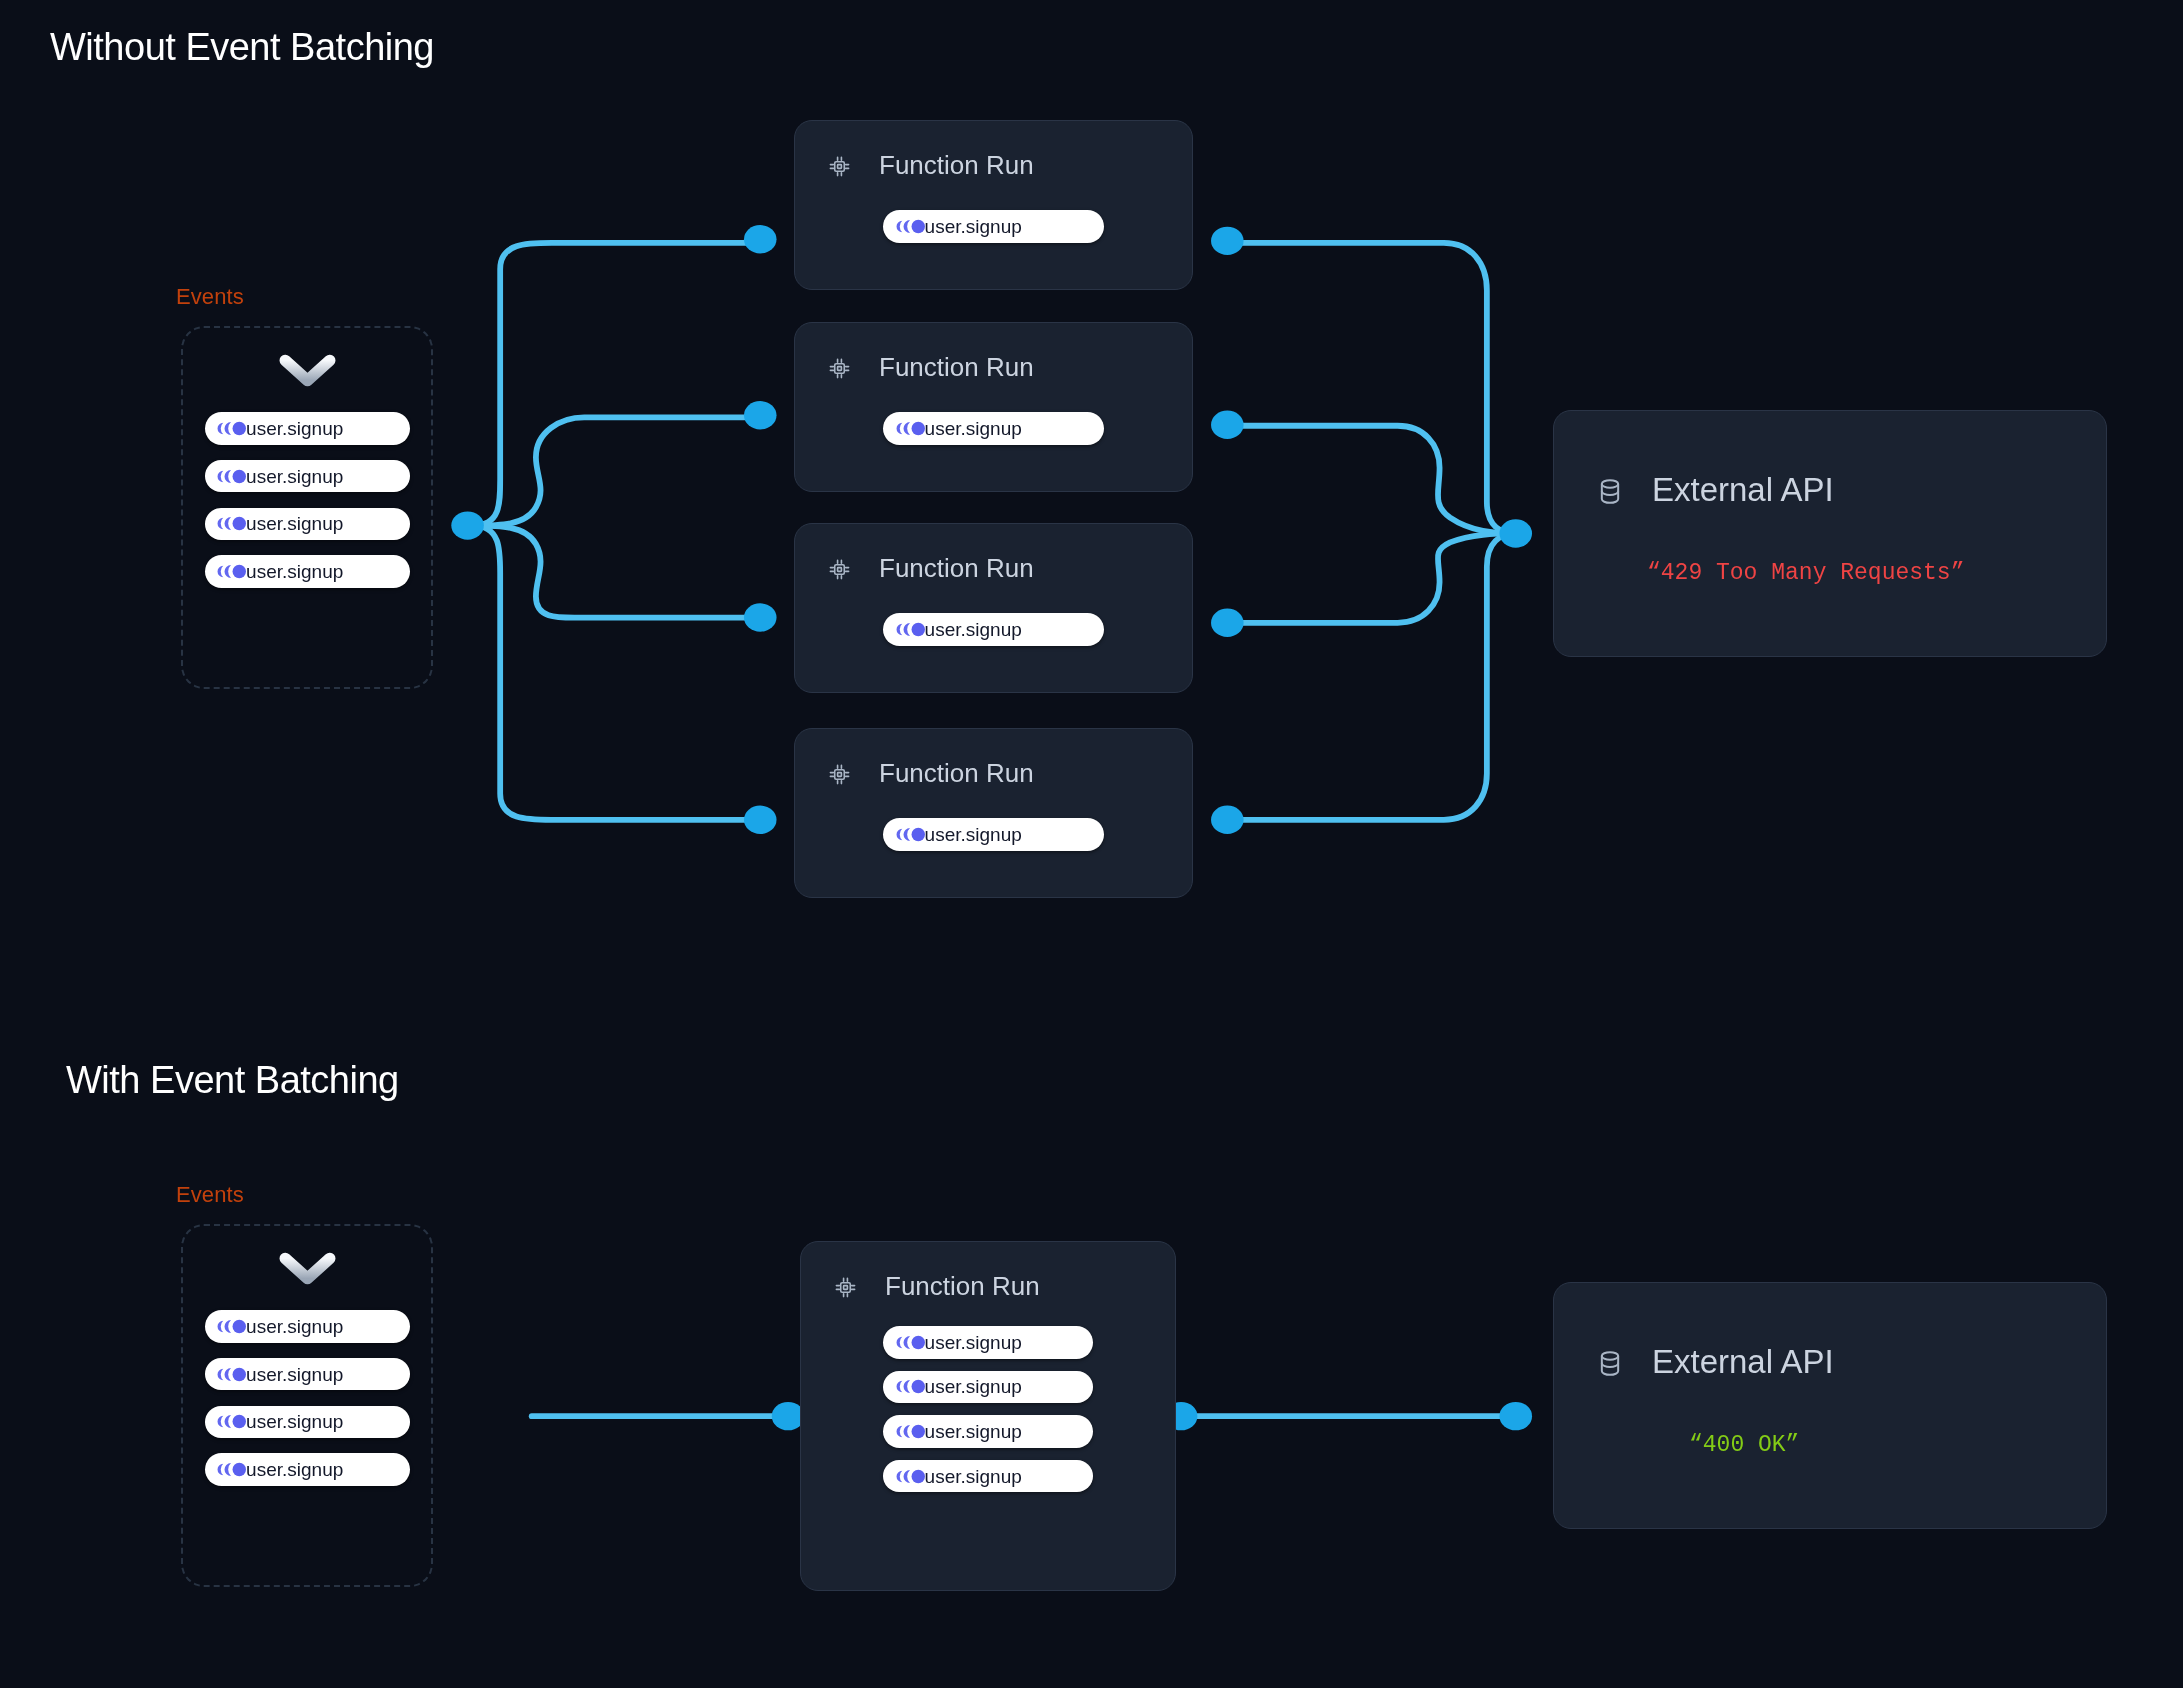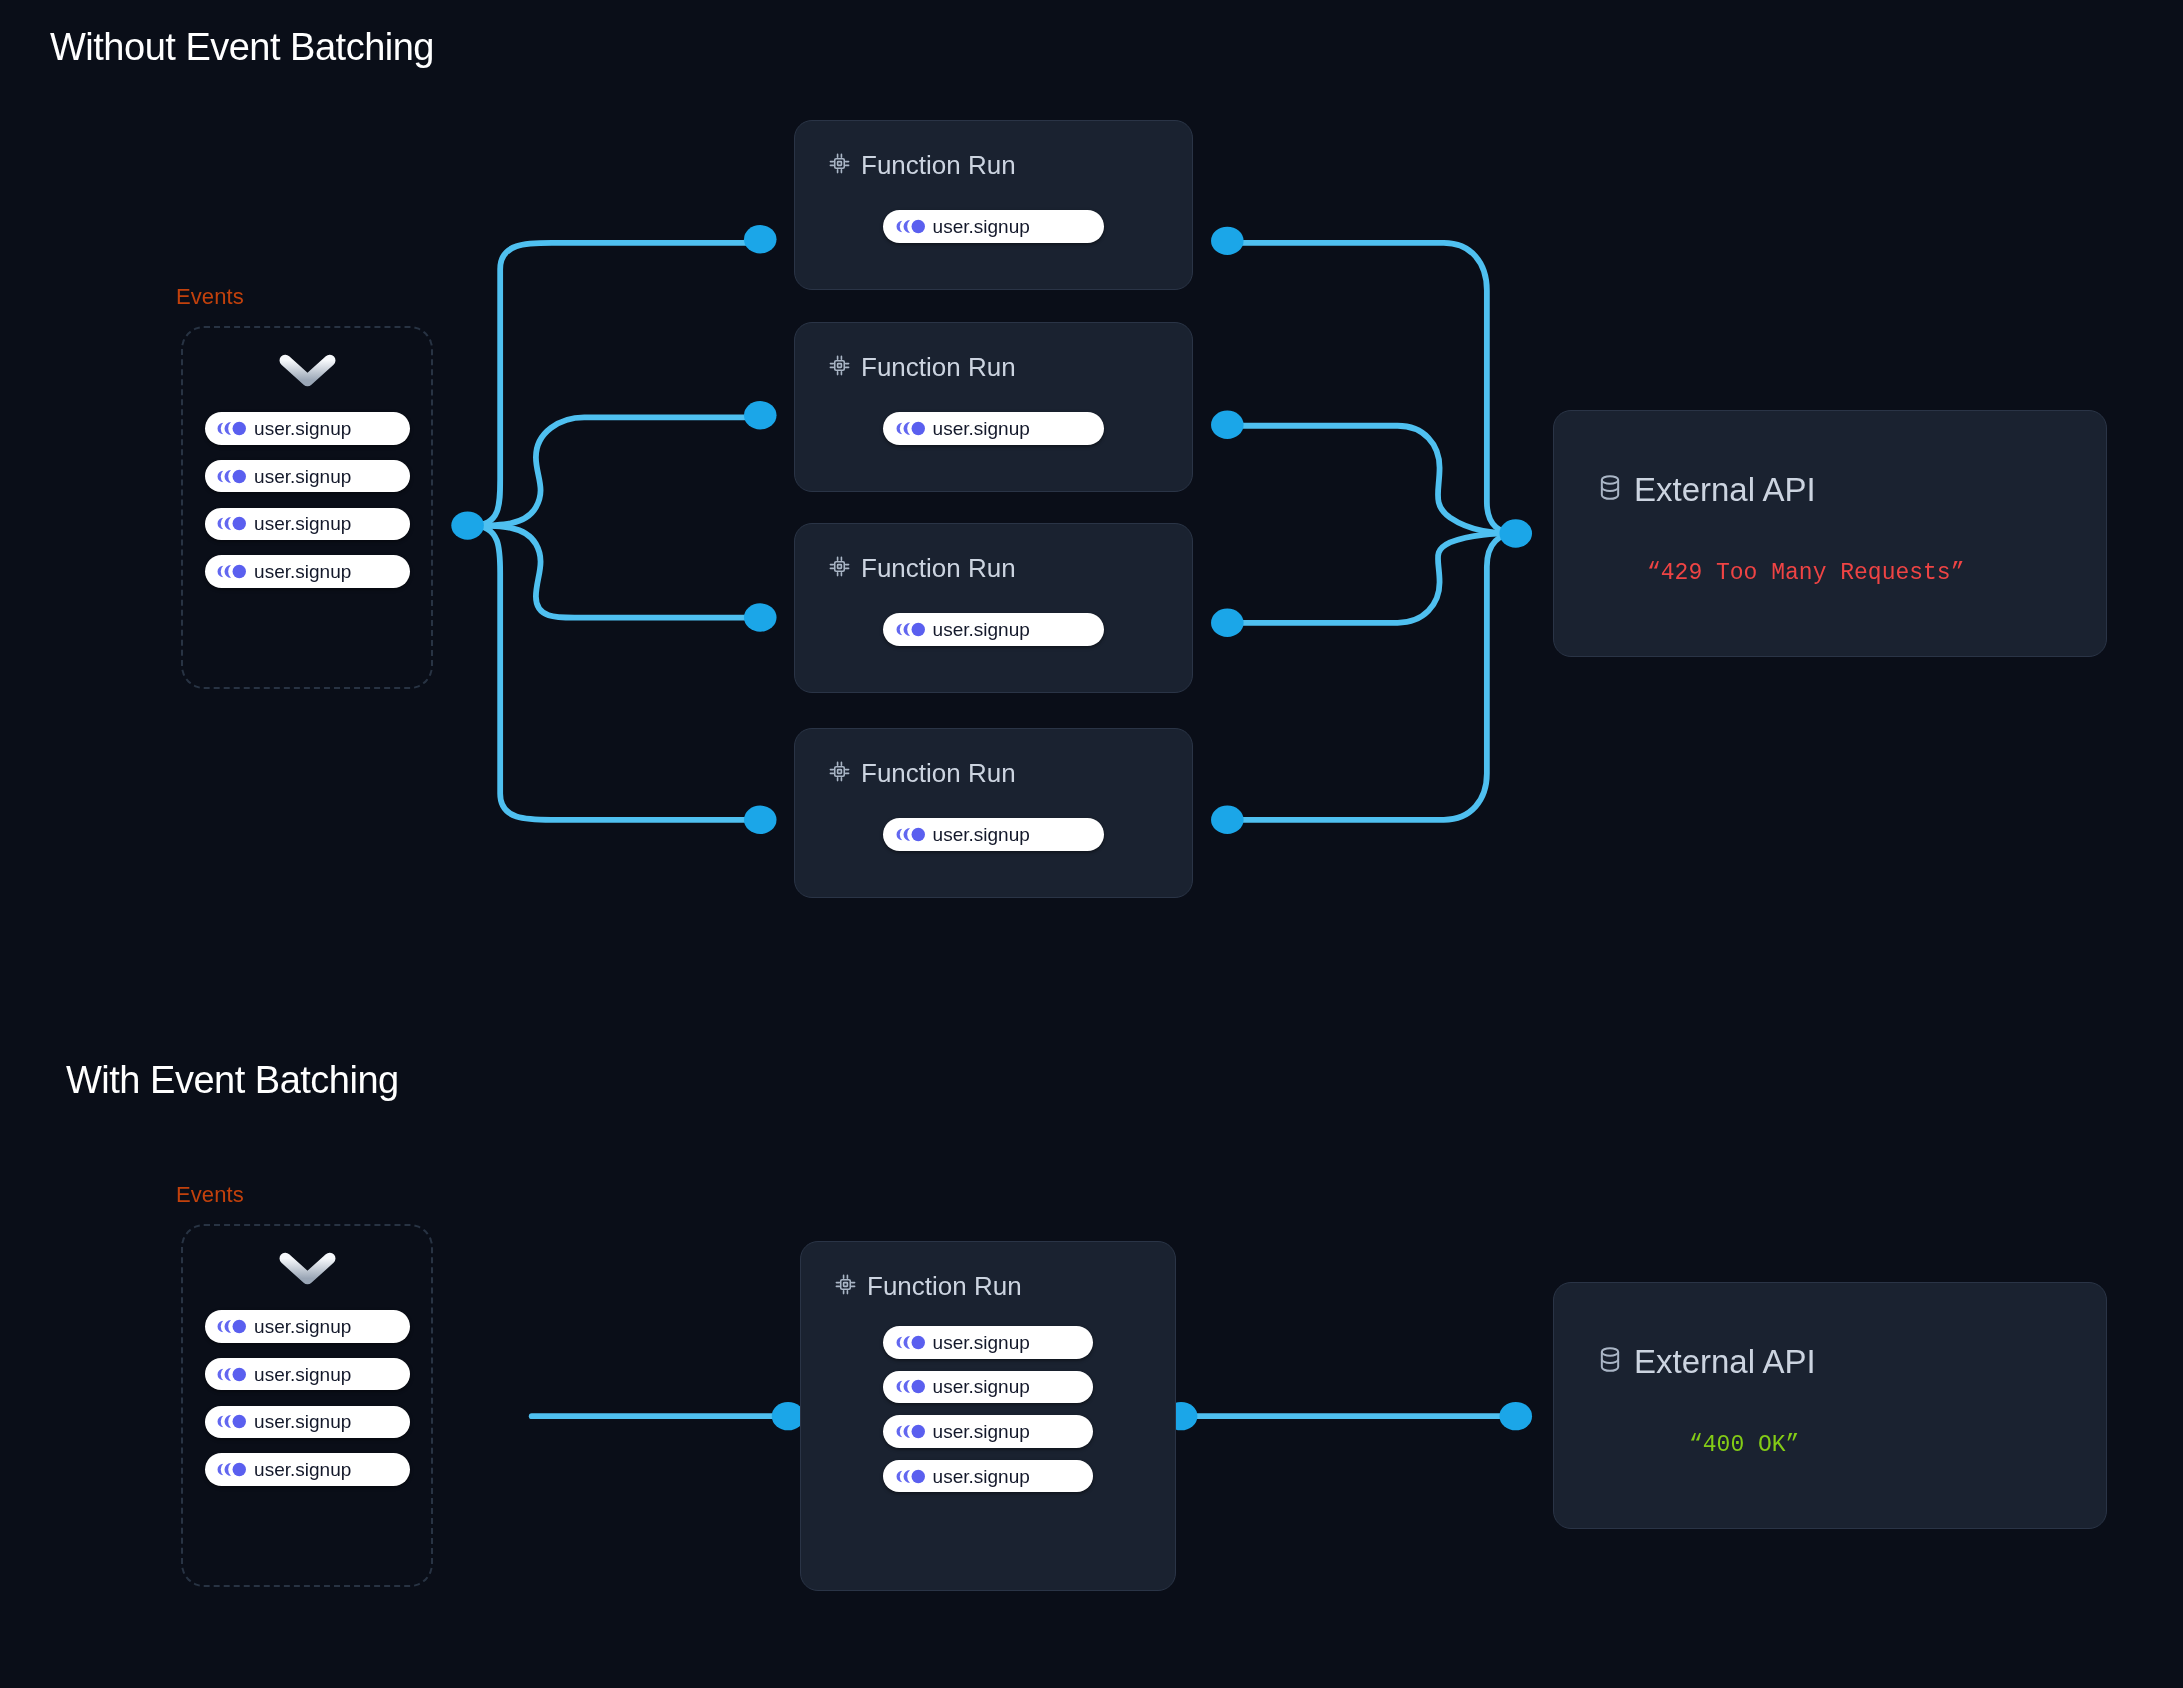--- a/index.html
+++ b/index.html
@@ -56,21 +56,20 @@
     left: 0; right: 0;
     display: flex;
     flex-direction: column;
     align-items: center;
   }
 
   
   .pill {
     display: flex;
     align-items: center;
-    gap: 8px;
     background: #ffffff;
     border-radius: 525px;
     padding: 6.8px 16px 6.8px 12.6px;
     box-shadow: 0 1.6px 3.7px rgba(0,0,0,0.45);
     box-sizing: border-box;
   }
   .pill-label {
     color: #13182a;
     font-size: 19px;
     font-weight: 400;
@@ -83,22 +82,22 @@
   .card {
     position: absolute;
     background: #1a2230;
     border: 1.6px solid #2a3446;
     border-radius: 18px;
     box-sizing: border-box;
   }
   .card-head {
     position: absolute;
     display: flex;
-    align-items: flex-start;
-    gap: 10px;
+    align-items: flex-end;
+    gap: 28px;
     white-space: nowrap;
   }
   .card-title {
     color: #ccd4e0;
     font-size: 26px;
     font-weight: 400;
     line-height: 1;
   }
   .card-title.big { font-size: 33px; }
   .chip-svg, .db-svg { display: block; flex: 0 0 auto; }

